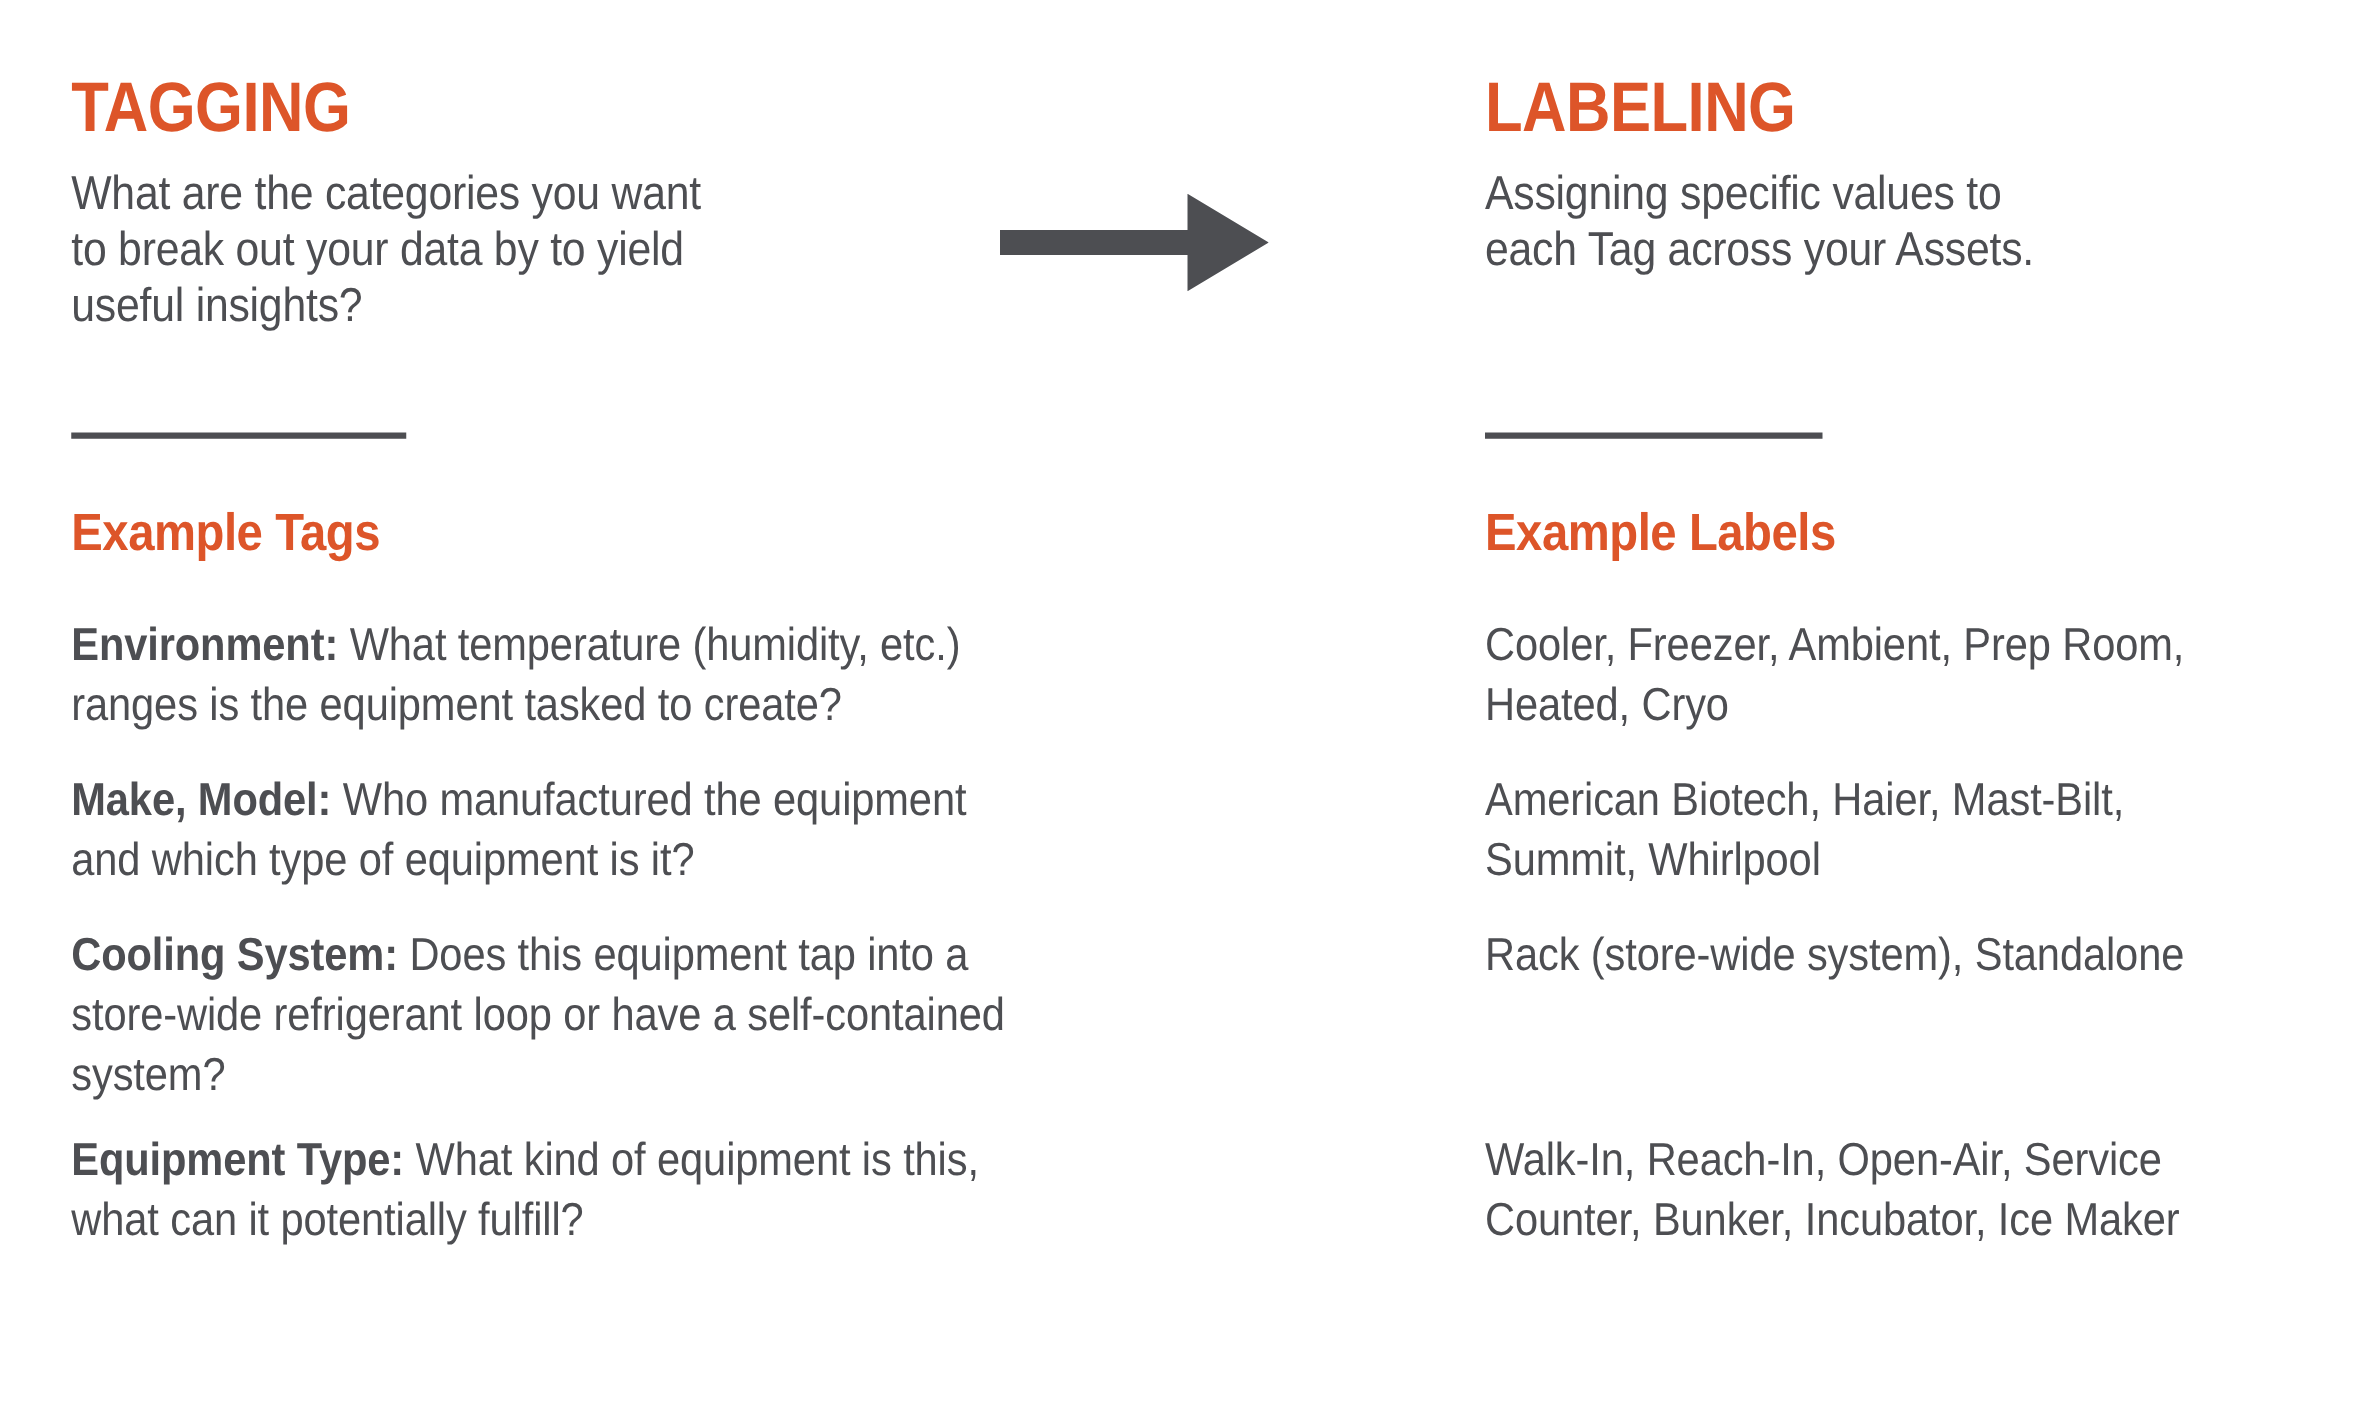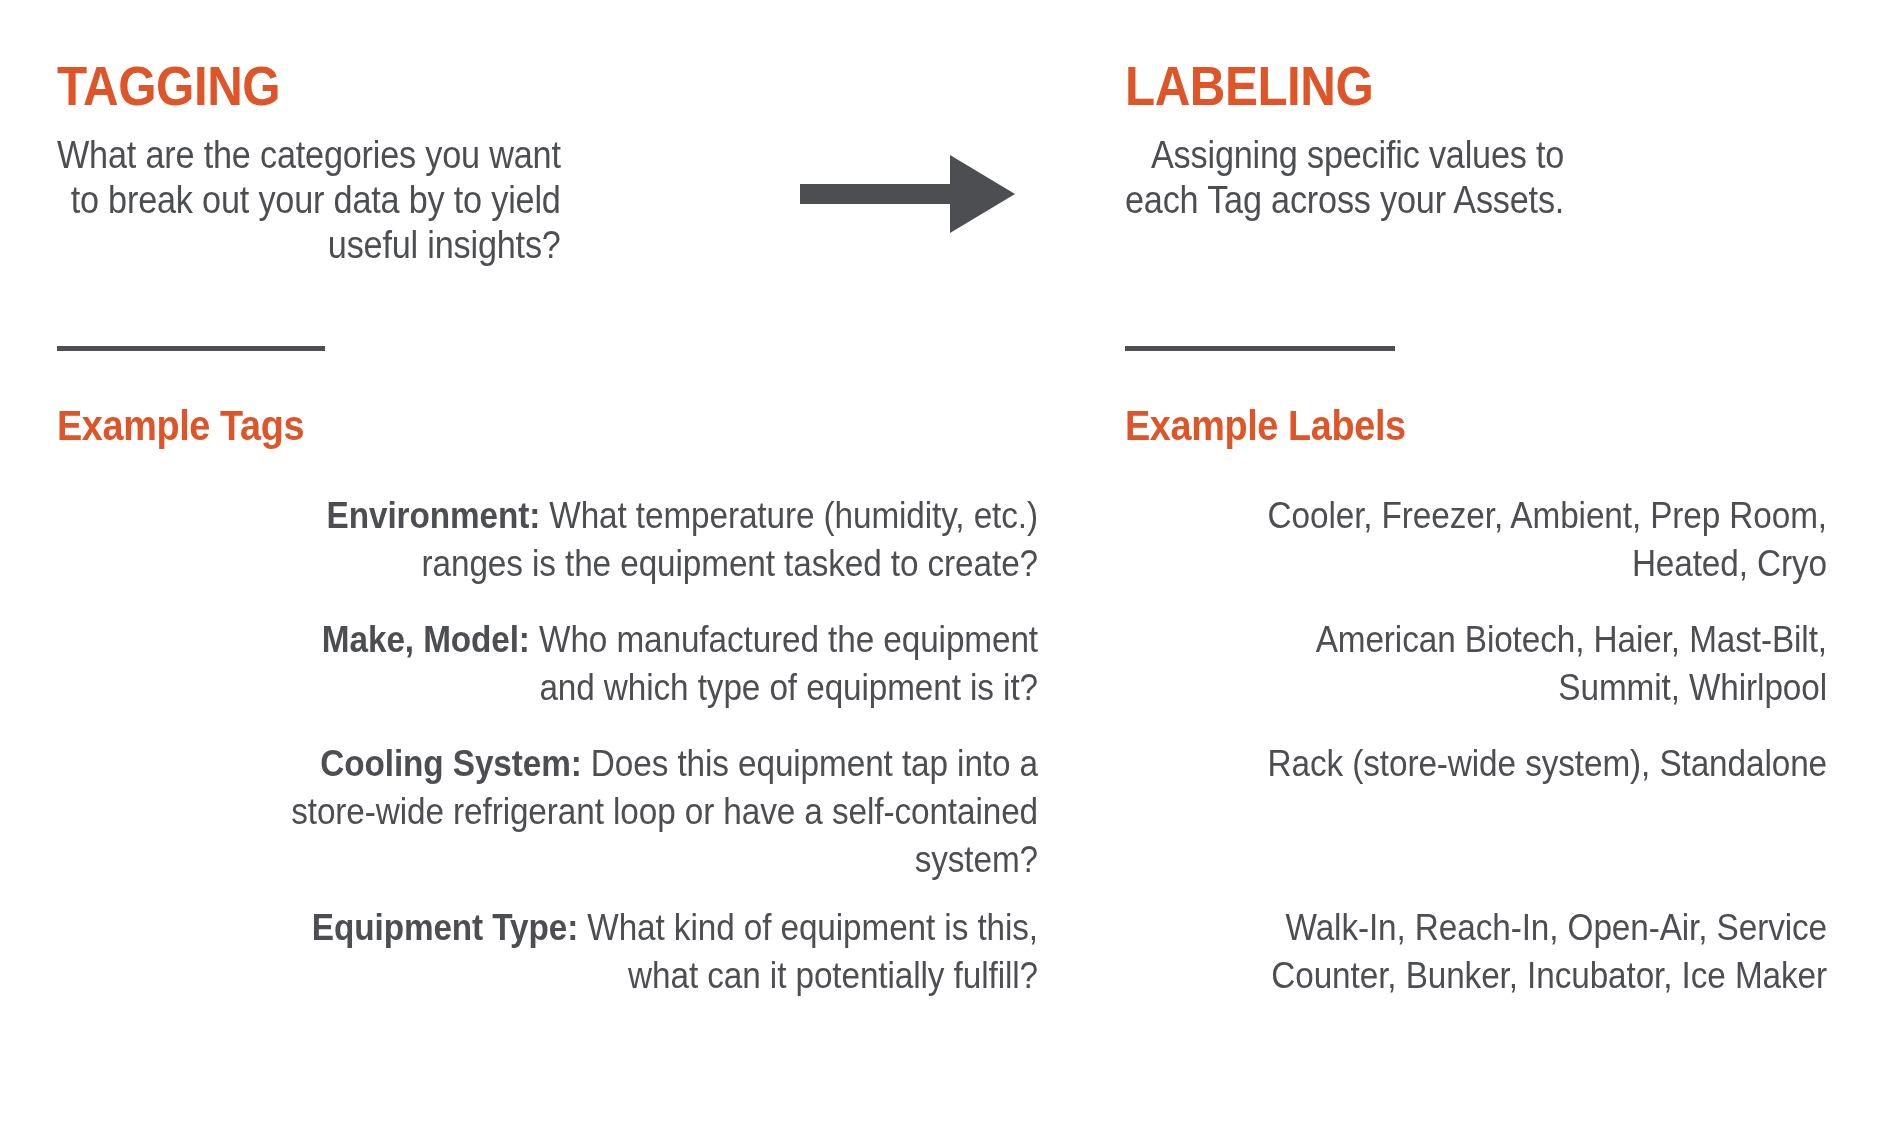--- a/index.html
+++ b/index.html
@@ -17,24 +17,23 @@
     overflow: hidden;
     font-family: "Liberation Sans", "DejaVu Sans", sans-serif;
     -webkit-font-smoothing: antialiased;
   }
 
   
   .col {
     position: absolute;
     top: 0;
     height: 1140px;
-    text-align: right;
   }
   .col-left  { left: 57px;   width: 1000px; }
-  .col-right { left: 1125px; width: 700px;  }
+  .col-right { left: 1188px; width: 700px;  }
 
   
   .section-title {
     position: absolute;
     top: 54px;
     left: 0;
     color: #DD5529;
     font-size: 56px;
     font-weight: 700;
     letter-spacing: -0.5px;

